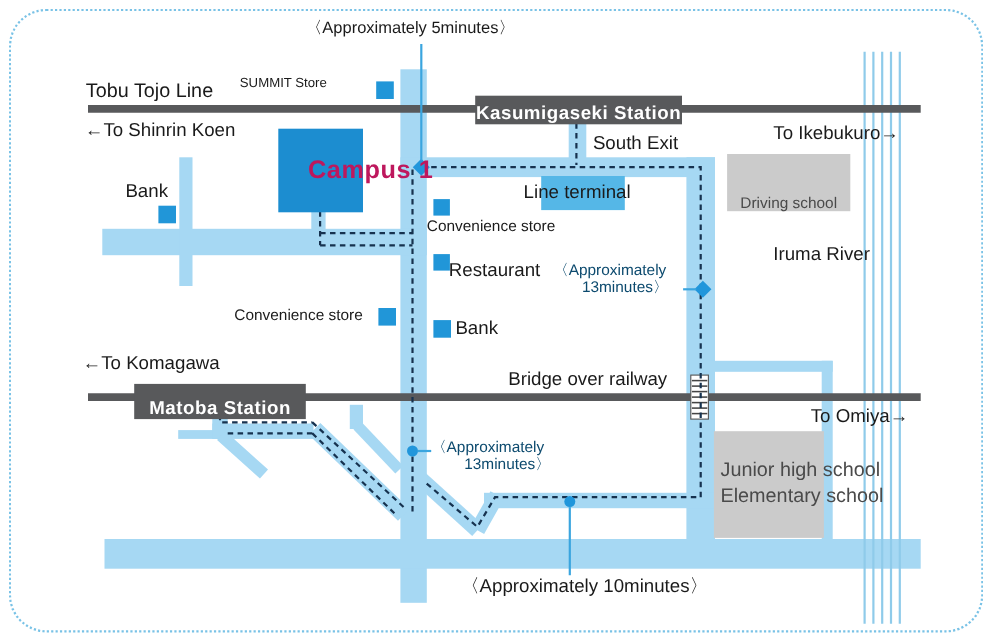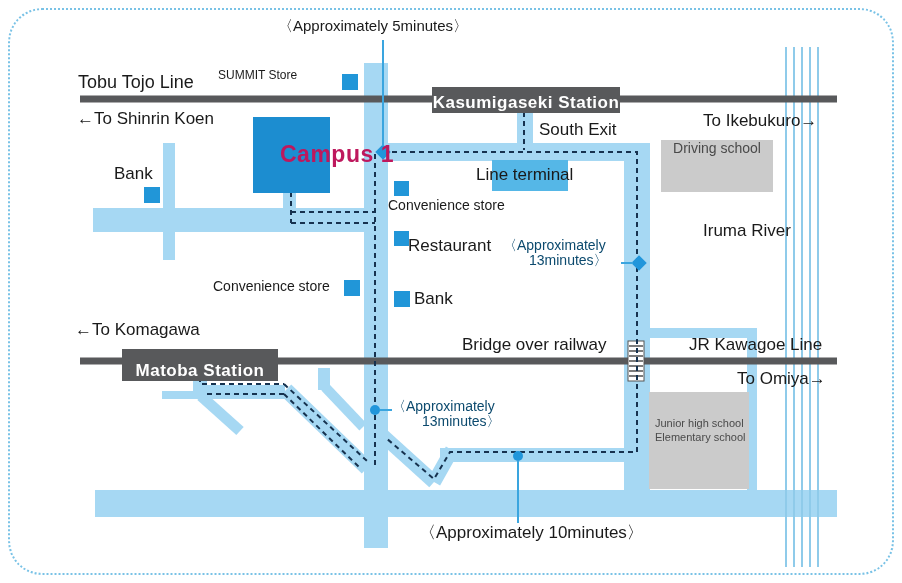--- a/index.html
+++ b/index.html
@@ -16,23 +16,23 @@
   .lbl-sm{position:absolute;white-space:nowrap;font-size:14px;line-height:1.1;}
   .badge{
     position:absolute;background:#58595B;color:#fff;font-weight:bold;font-size:17px;
     display:flex;align-items:flex-end;justify-content:center;letter-spacing:0.5px;
   }
   .bsq{position:absolute;background:#2196D8;}
   .campus-rect{position:absolute;left:253px;top:117px;width:77px;height:76px;background:#1C8DD0;}
   .campus-lbl{position:absolute;left:232px;top:141px;font-size:23px;font-weight:bold;color:#be185d;white-space:nowrap;letter-spacing:0.5px;margin-left:48px;}
   .taxi-rect{position:absolute;left:492px;top:160px;width:76px;height:31px;background:#55B7E7;}
   .gray-bldg{position:absolute;background:#CBCBCB;color:#4a4a4a;}
-  .driving{left:661px;top:140px;width:112px;height:52px;display:flex;align-items:flex-start;justify-content:center;font-size:14px;}
+  .driving{left:661px;top:140px;width:112px;height:52px;display:flex;align-items:flex-end;justify-content:center;font-size:14px;}
   .school{left:649px;top:392px;width:100px;height:97px;}
-  .school-text{position:absolute;left:655px;top:416px;font-size:11px;color:#4a4a4a;line-height:1.3;white-space:nowrap;}
+  .school-text{position:absolute;left:655px;top:416px;font-size:18px;color:#4a4a4a;line-height:1.3;white-space:nowrap;}
   .note2{position:absolute;font-size:14px;color:#0c4a6e;line-height:1.05;white-space:nowrap;}
 </style>
 </head>
 <body>
 
 <div id="map">
 
   <svg width="902" height="583" viewBox="0 0 902 583">
 
     <g fill="#A6D8F3" stroke="none">
@@ -145,21 +145,20 @@
   <div class="lbl" style="left:703px;top:221px;">Iruma River</div>
   <div class="lbl" style="left:388px;top:236px;margin-left:20px;">Restaurant</div>
   <div class="note2" style="left:503px;top:238px;">
     <div>〈Approximately</div>
     <div style="padding-left:26px;">13minutes〉</div>
   </div>
   <div class="lbl-sm" style="left:213px;top:279px;">Convenience store</div>
   <div class="lbl" style="left:414px;top:289px;">Bank</div>
   <div class="lbl" style="left:75px;top:320px;">←To Komagawa</div>
   <div class="lbl" style="left:462px;top:335px;">Bridge over railway</div>
-  <div class="lbl" style="left:689px;top:335px;">JR Kawagoe Line</div>
   <div class="lbl" style="left:737px;top:369px;">To Omiya→</div>
   <div class="note2" style="left:392px;top:399px;">
     <div>〈Approximately</div>
     <div style="padding-left:30px;">13minutes〉</div>
   </div>
   <div class="lbl" style="left:419px;top:523px;">〈Approximately 10minutes〉</div>
 
   <div id="map-border"></div>
 </div>
 

